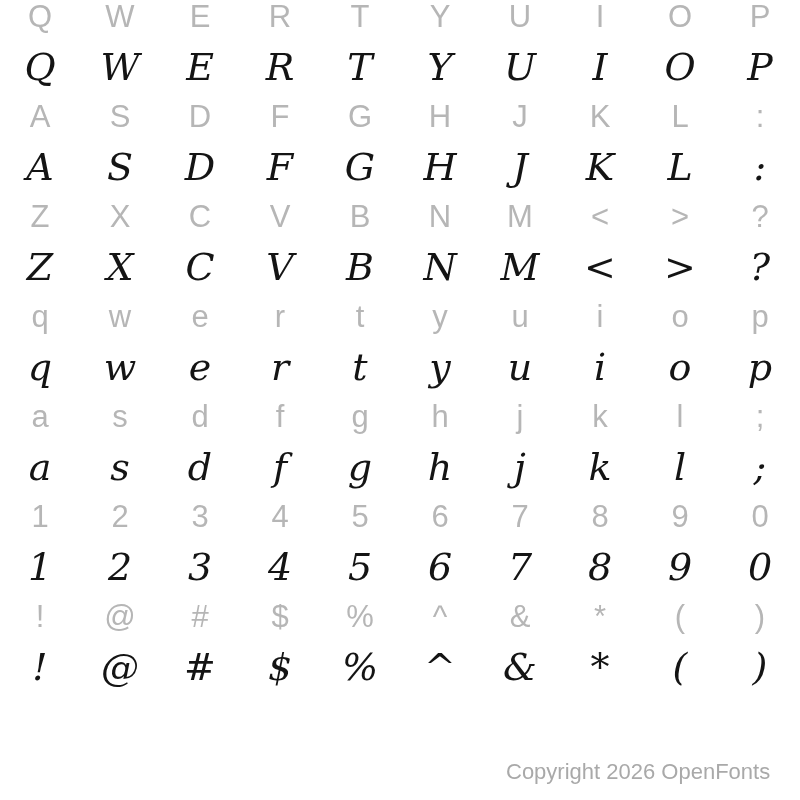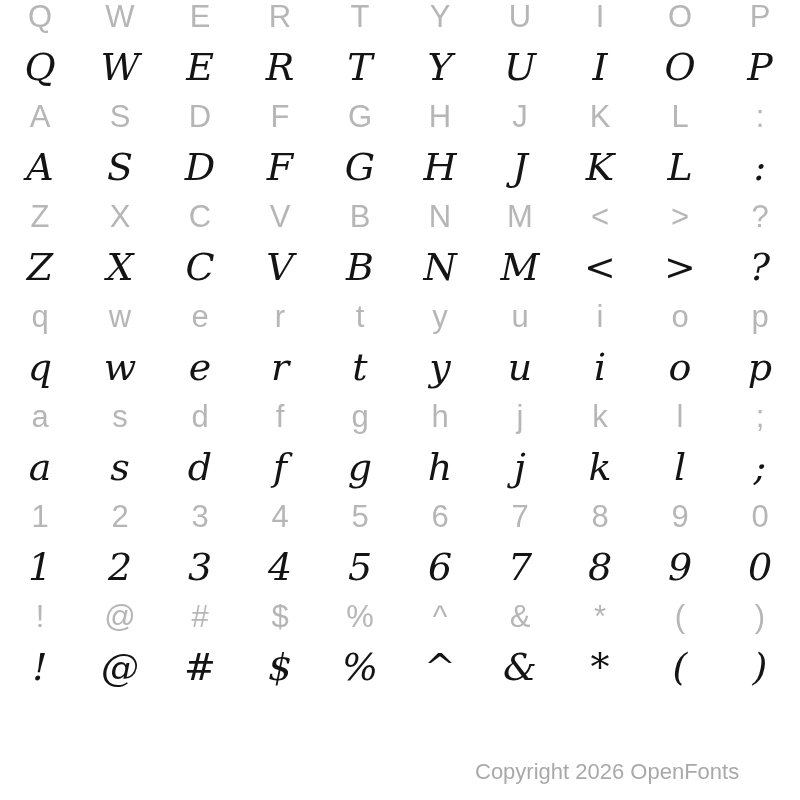--- a/index.html
+++ b/index.html
@@ -40,21 +40,21 @@
   }
   .row.specimen span {
     font-family: "DejaVu Serif", "Liberation Serif", serif;
     font-style: italic;
     font-size: 38px;
     color: var(--ink, #141414);
   }
   .footer {
     position: absolute;
     top: 759px;
-    left: 475px;
+    left: 506px;
     font-family: "Liberation Sans", "DejaVu Sans", sans-serif;
     font-size: 22px;
     color: var(--footer-gray, #a9a9a9);
   }
 </style>
 </head>
 <body>
 
 <div class="page">
   <div class="grid" id="character-grid">

